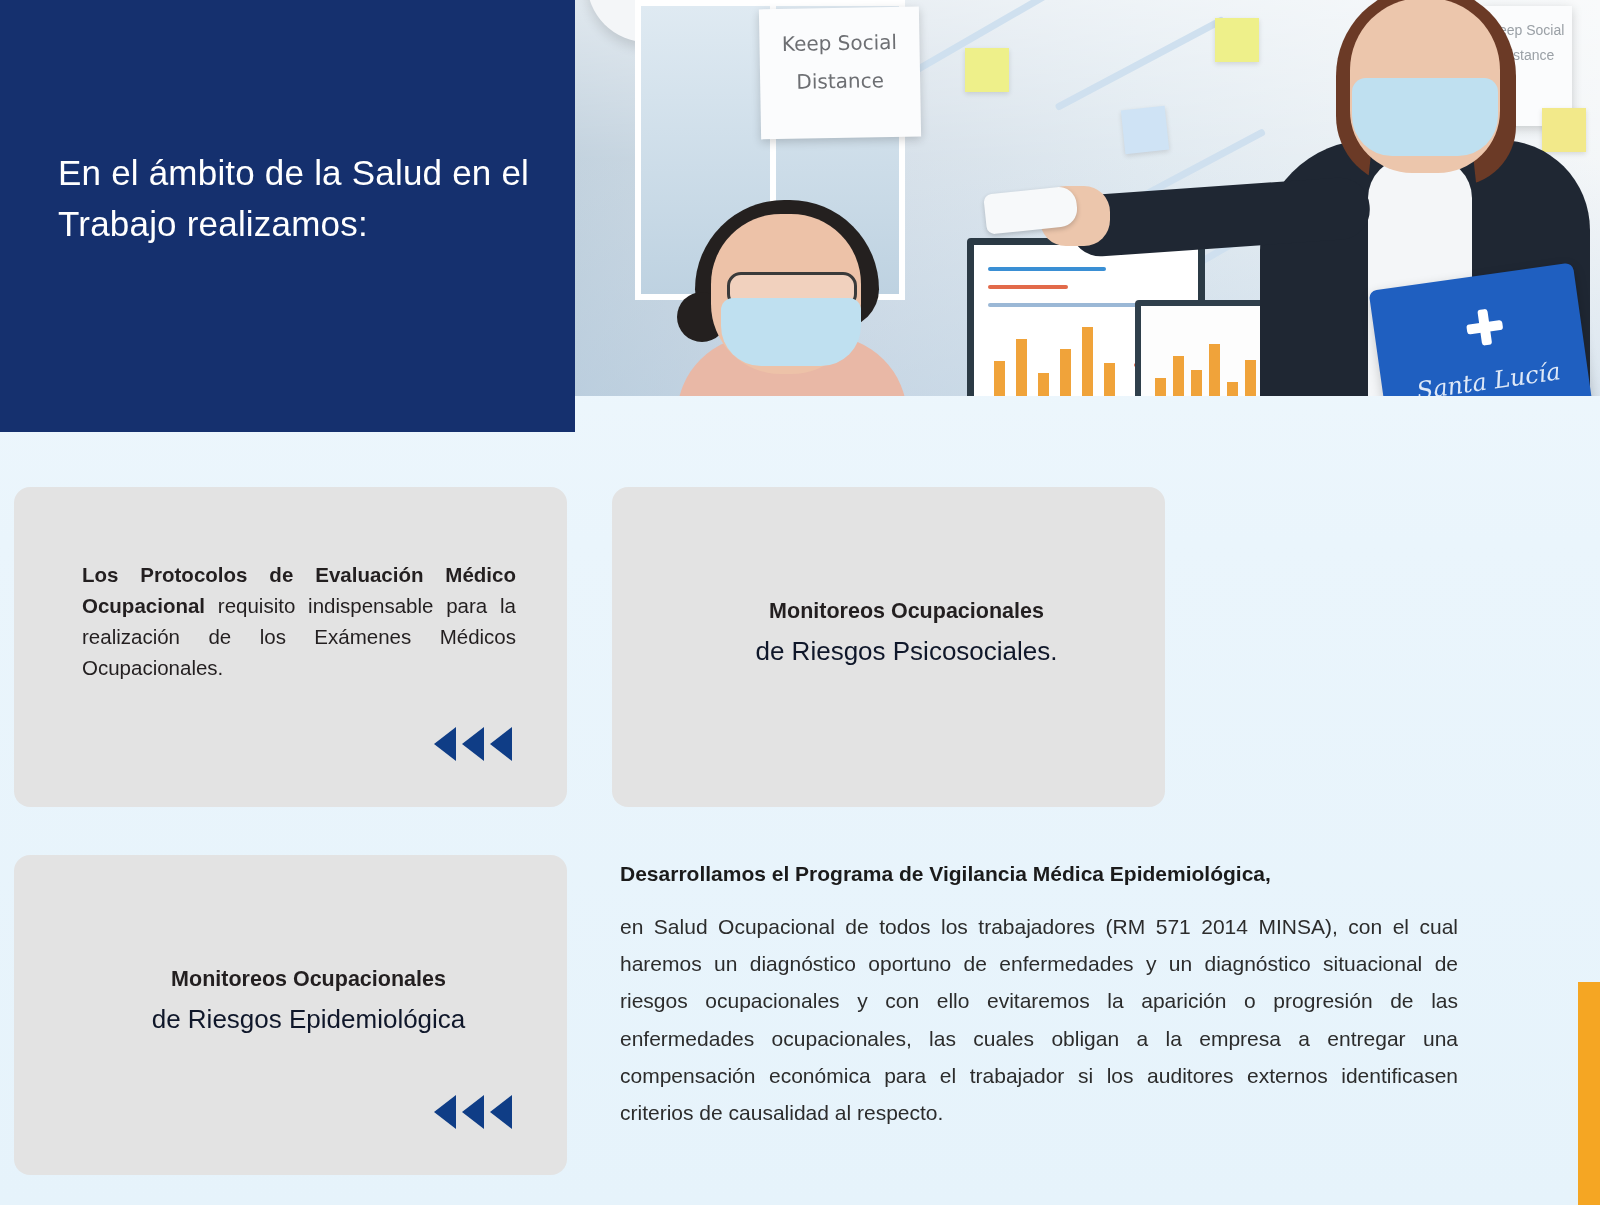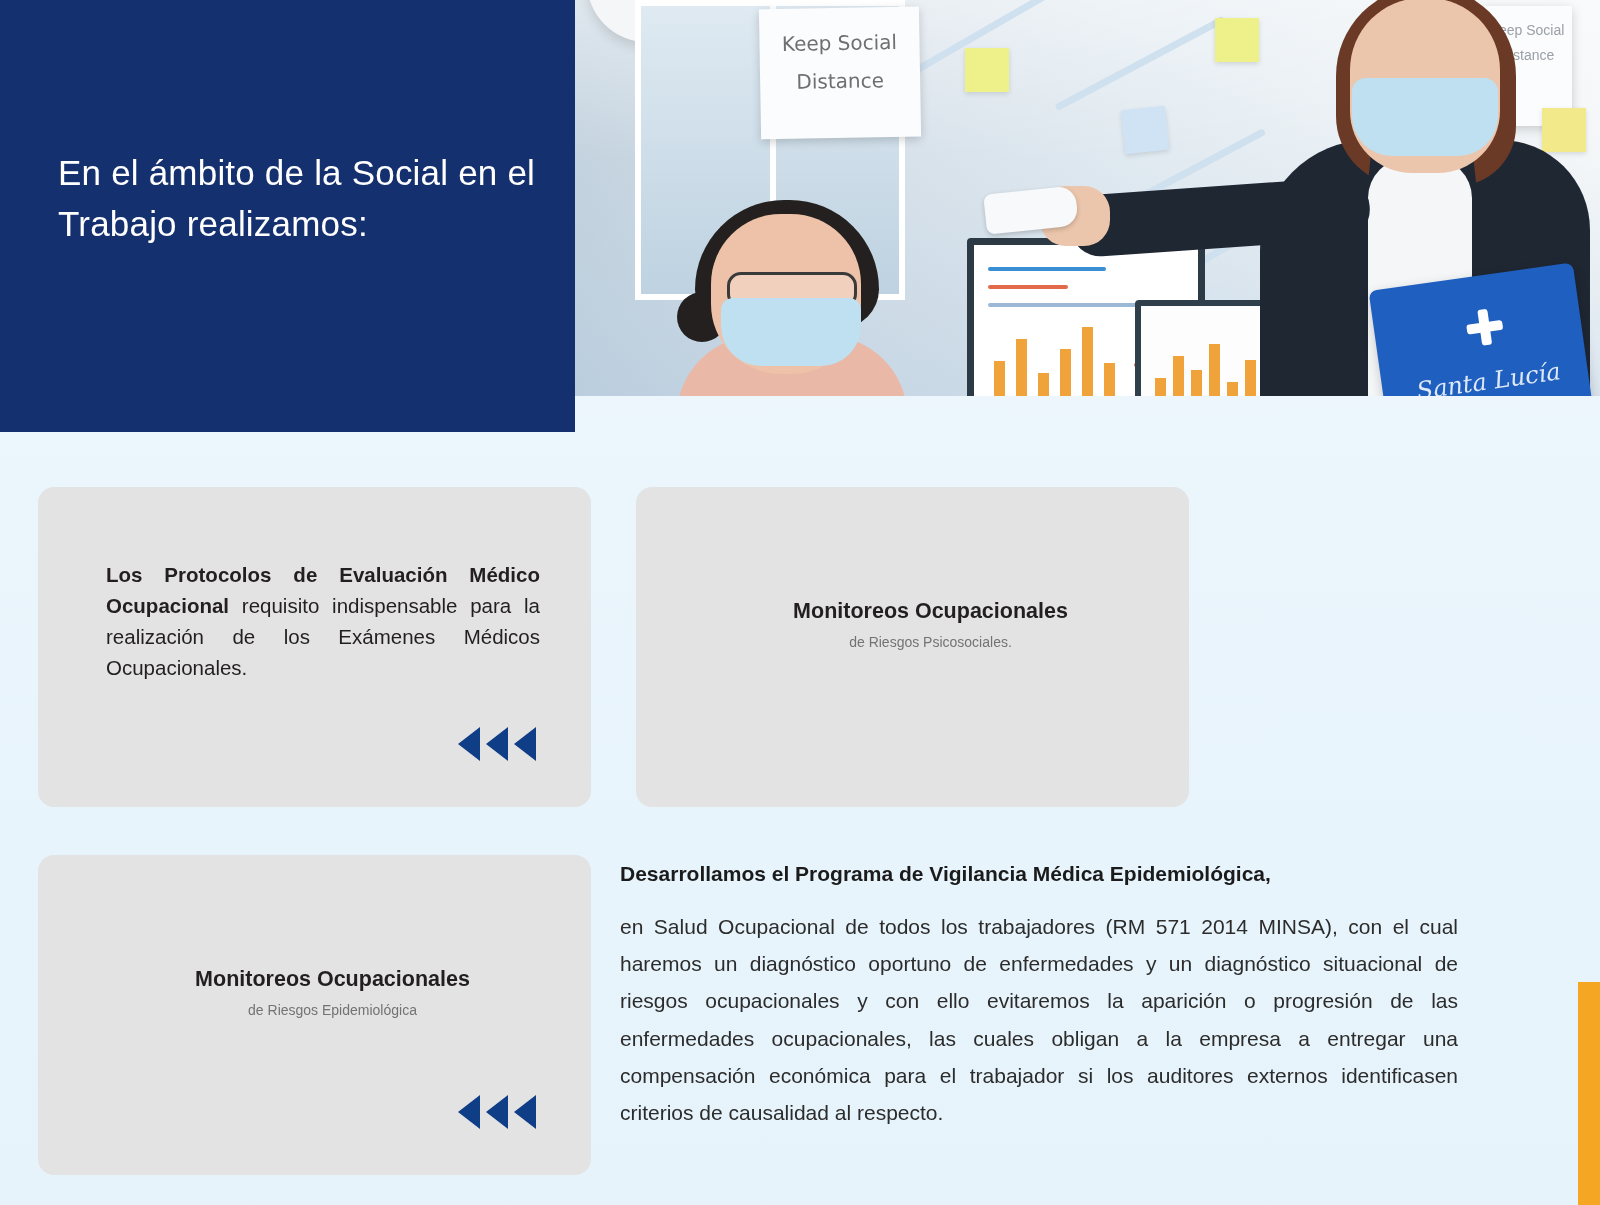--- a/index.html
+++ b/index.html
@@ -369,21 +369,20 @@
     border: 3px solid #3a3a3a;
     border-radius: 14px;
     background: rgba(255,255,255,0.25);
   }
 
   
   .card {
     position: absolute;
     background: #e3e3e3;
     border-radius: 16px;
-    margin-left: 24px;
   }
   .card-1 { left: 14px; top: 487px; width: 553px; height: 320px; }
   .card-2 { left: 612px; top: 487px; width: 553px; height: 320px; }
   .card-3 { left: 14px; top: 855px; width: 553px; height: 320px; }
 
   .card-text {
     position: absolute;
     color: #231f20;
     font-size: 20.5px;
     line-height: 1.52;
@@ -404,22 +403,22 @@
   .c3-text { top: 108px; }
   .card-head {
     display: block;
     font-weight: 600;
     color: #231f20;
     font-size: 21.5px;
     margin-bottom: 4px;
   }
   .card-sub {
     display: block;
-    color: #737373;
-    font-size: 14px;
+    color: #0f172a;
+    font-size: 26px;
   }
 
   .chev {
     position: absolute;
     display: flex;
     gap: 2px;
   }
   .c1-chev { left: 410px; top: 238px; }
   .c3-chev { left: 410px; top: 238px; }
   .chev svg { display: block; }
@@ -455,21 +454,21 @@
     background: #f5a623;
   }
 </style>
 </head>
 <body>
 
 <div class="page">
 
   <div class="hero">
     <div class="hero-left">
-      <div class="hero-title">En el ámbito de la Social en el Trabajo realizamos:</div>
+      <div class="hero-title">En el ámbito de la Salud en el Trabajo realizamos:</div>
     </div>
 
     <div class="hero-photo">
       <div class="photo-bg"></div>
 
       <div class="lamp-cord"></div>
       <div class="lamp"></div>
 
       <div class="win-left"></div>
 

